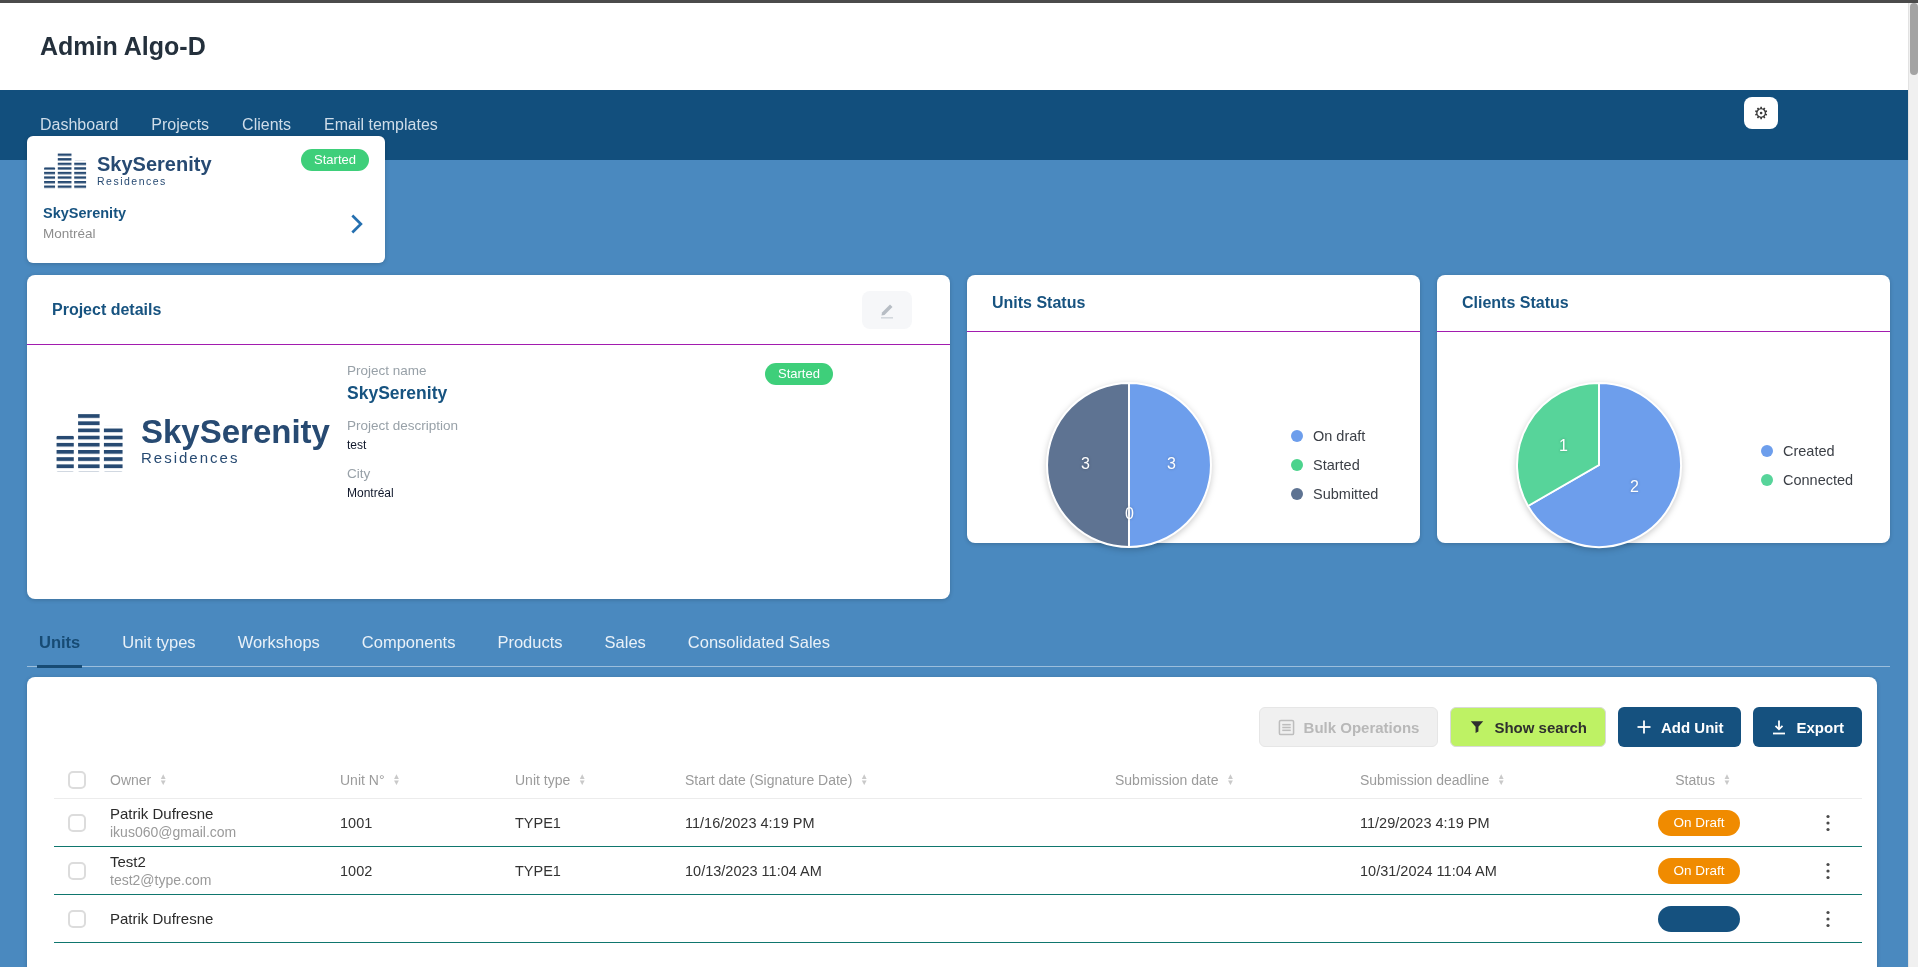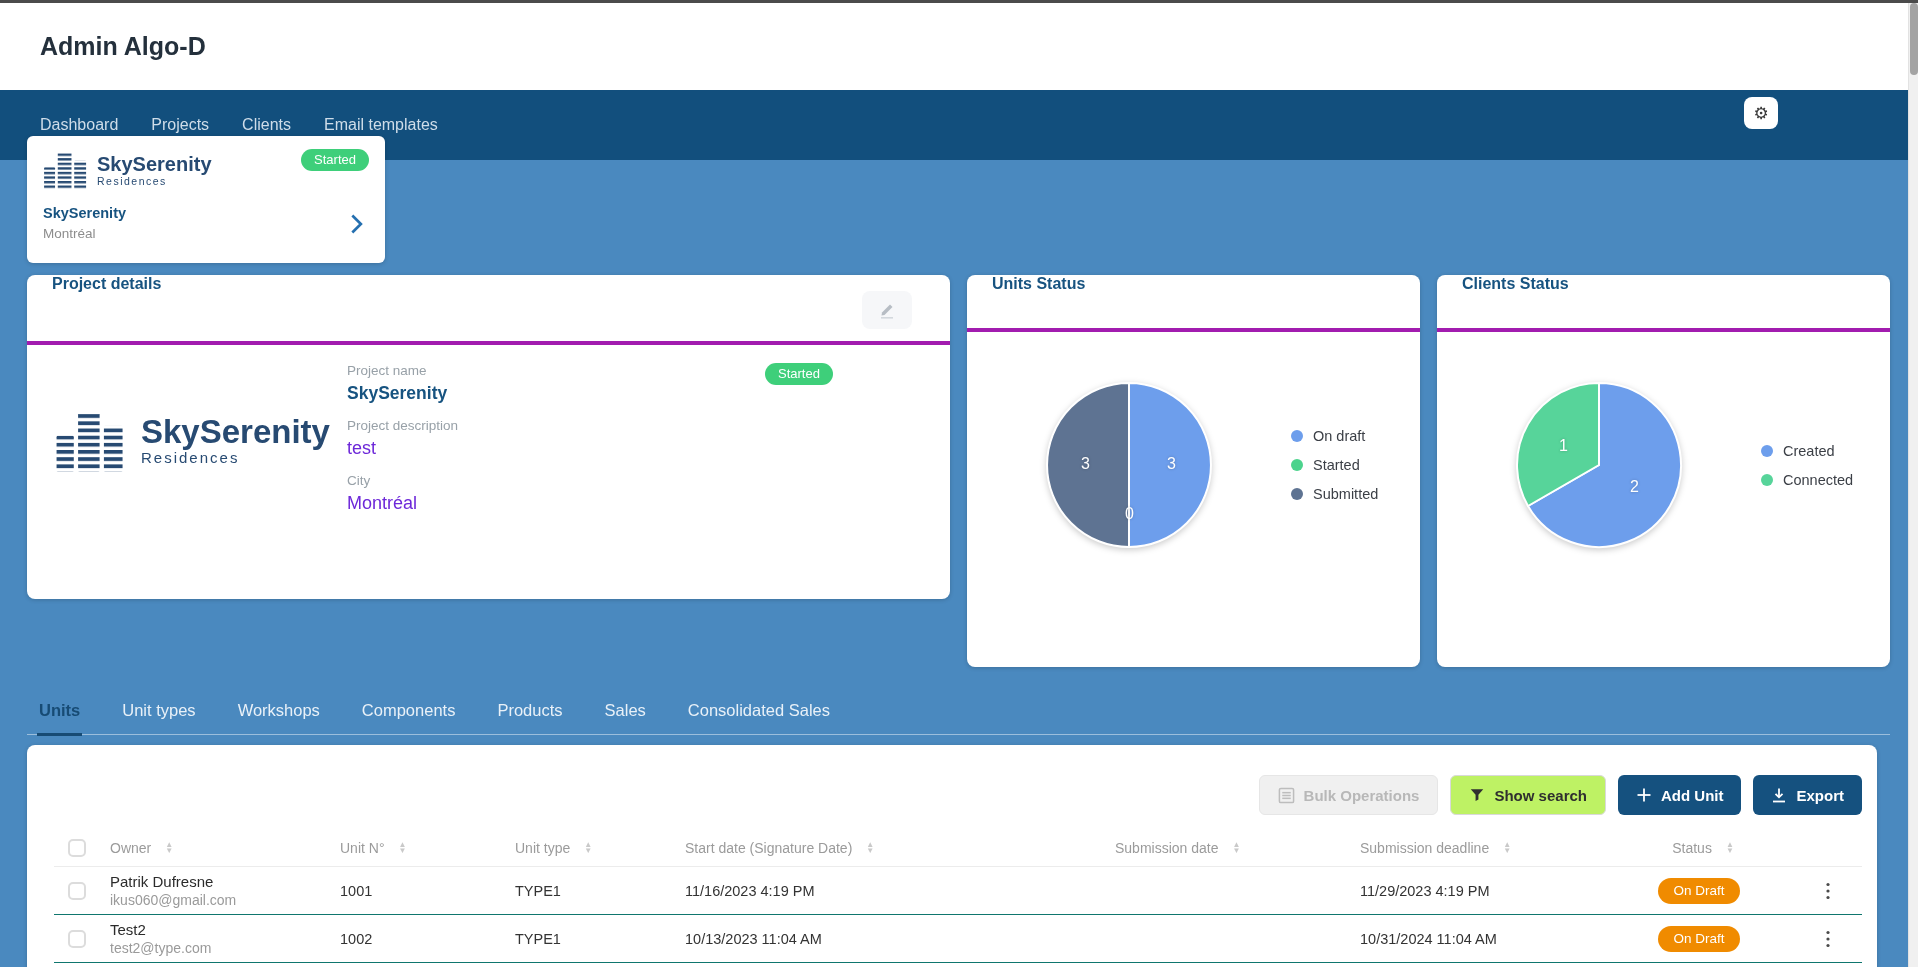--- a/index.html
+++ b/index.html
@@ -53,40 +53,40 @@
     background:#3ecf7a; color:#fff; font-size:13px; border-radius:12px;
     padding:3px 13px; height:22px; line-height:16px; white-space:nowrap;
   }
   .selector-bottom { margin-top:14px; position:relative; }
   .sel-proj-name { font-size:14.5px; font-weight:bold; color:#175380; }
   .sel-city { font-size:13.5px; color:#8d8d8d; margin-top:5px; }
   .sel-chevron { position:absolute; right:4px; top:8px; cursor:pointer; }
   
   .cards-row { display:flex; gap:17px; padding-top:115px; }
   .details-card { width:923px; height:324px; position:relative; }
-  .chart-card   { width:453px; height:392px; }
+  .chart-card   { width:453px; height:268px; }
   .card-head {
-    height:57px; border-bottom:4px solid #a21caf; display:flex; 
+    height:57px; border-bottom:1px solid #a21caf; display:flex; align-items:center;
     padding:0 25px; position:relative;
   }
   .card-head-tall { height:70px; }
   .card-title { font-size:16px; font-weight:bold; color:#175380; }
   .edit-btn {
     position:absolute; right:38px; top:16px; width:50px; height:38px;
     background:#f6f7f9; border:none; border-radius:8px; cursor:pointer;
     display:flex; align-items:center; justify-content:center;
   }
   .details-body { position:relative; height:253px; }
   .big-logo { position:absolute; left:26px; top:62px; display:flex; align-items:center; gap:12px; }
   .big-logo .logo-text-main { font-size:33px; line-height:33px; }
   .big-logo .logo-text-sub  { font-size:15px; letter-spacing:2px; }
   .field-col { position:absolute; left:320px; top:18px; }
   .field-label { font-size:13.5px; color:#98a1a8; margin-top:14px; }
   .field-label:first-child { margin-top:0; }
-  .field-value { font-size:18px; color:#6d28d9; margin-top:5px; }
+  .field-value { font-size:12px; color:#0f172a; margin-top:5px; }
   .field-value-name { font-size:17.5px; font-weight:bold; color:#175380; margin-top:5px; }
   .details-status { position:absolute; left:738px; top:18px; }
   
   .chart-body { display:flex; align-items:center; height:266px; }
   .pie-wrap { margin-left:62px; position:relative; width:200px; height:200px; }
   .pie-label { position:absolute; color:#fff; font-size:16px; text-shadow:0 0 3px rgba(0,0,0,.25); }
   .legend { margin-left:62px; display:flex; flex-direction:column; gap:13px; }
   .legend-item { display:flex; align-items:center; gap:10px; cursor:pointer; }
   .legend-dot { width:12px; height:12px; border-radius:50%; }
   .legend-label { font-size:14.5px; color:#3b3f46; }
@@ -106,21 +106,21 @@
   .btn-outline  { background:#bef264; color:#2f2f2f; border:1px solid #d9d9d9; }
   .btn-primary  { background:#15517f; color:#fff; }
   
   .table { margin-top:14px; }
   .trow {
     display:grid; align-items:center;
     grid-template-columns:48px 230px 175px 170px 430px 245px 252px 190px 1fr;
     border-bottom:1px solid #0f766e;
   }
   .thead { height:38px; color:#9b9b9b; font-size:14px; border-bottom:1px solid #ececec; }
-  .th { display:flex; align-items:center; gap:14px; padding-left:8px; cursor:pointer; }
+  .th { display:flex; align-items:center; gap:8px; padding-left:8px; cursor:pointer; }
   .th-status { justify-content:center; }
   .tr { height:48px; font-size:14.5px; color:#333; }
   .cell { padding-left:8px; }
   .cell-status { display:flex; justify-content:center; }
   .cell-kebab { display:flex; justify-content:center; cursor:pointer; }
   .owner-name { font-size:15px; color:#2b2b2b; }
   .owner-email { font-size:14px; color:#9a9a9a; margin-top:2px; }
   .checkbox { width:18px; height:18px; border:2px solid #dcdcdc; border-radius:5px; background:#fff; margin-left:14px; cursor:pointer; }
   .sort-icon { display:flex; flex-direction:column; line-height:6px; font-size:8px; color:#c9c9c9; }
   .badge { display:inline-block; min-width:82px; height:26px; line-height:26px; text-align:center; border-radius:14px; color:#fff; font-size:13.5px; }

